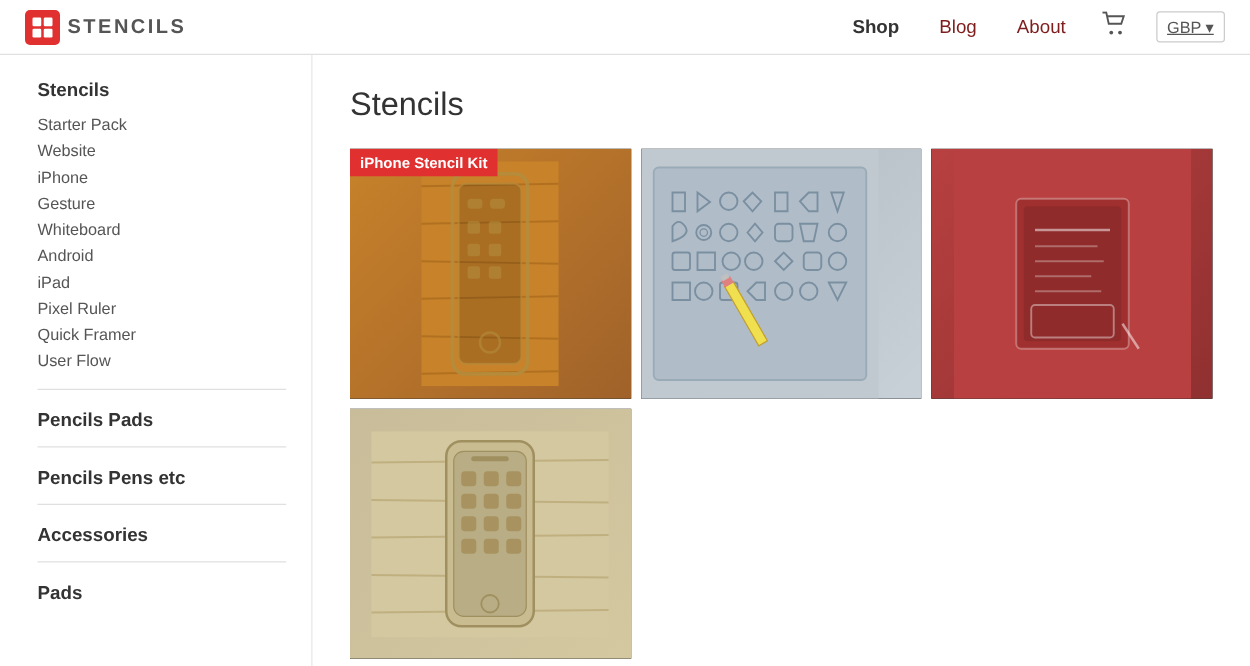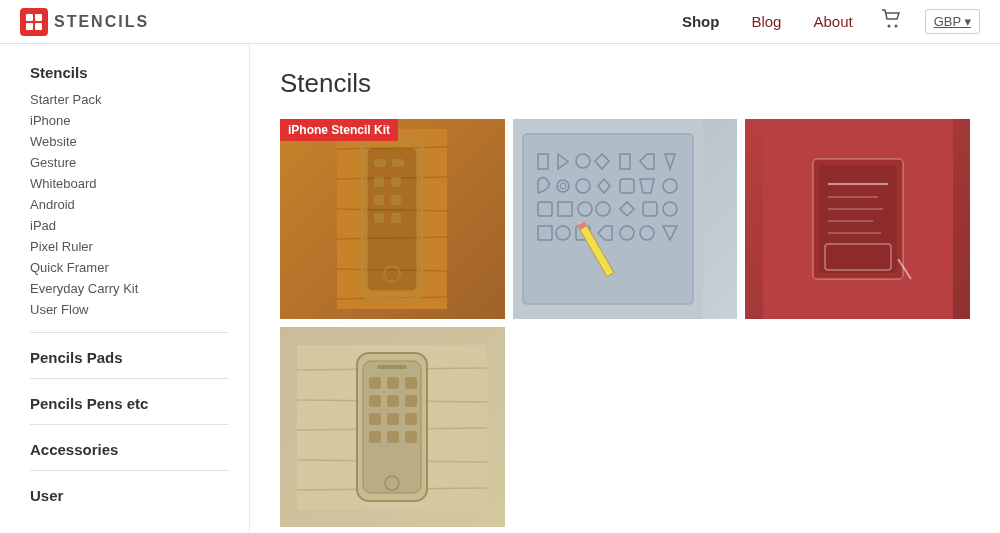--- a/index.html
+++ b/index.html
@@ -198,39 +198,38 @@
     <button class="currency-btn">GBP ▾</button>
   </nav>
 </header>
 
 <div class="page-container">
 
   <sidebar>
 
     <div class="sidebar-section-title">Stencils</div>
     <a class="sidebar-link">Starter Pack</a>
+    <a class="sidebar-link">Website</a>
     <a class="sidebar-link">iPhone</a>
-    <a class="sidebar-link">Website</a>
     <a class="sidebar-link">Gesture</a>
     <a class="sidebar-link">Whiteboard</a>
     <a class="sidebar-link">Android</a>
     <a class="sidebar-link">iPad</a>
     <a class="sidebar-link">Pixel Ruler</a>
     <a class="sidebar-link">Quick Framer</a>
-    <a class="sidebar-link">Everyday Carry Kit</a>
     <a class="sidebar-link">User Flow</a>
 
     <hr class="sidebar-divider">
     <div class="sidebar-section-title">Pencils Pads</div>
     <hr class="sidebar-divider">
     <div class="sidebar-section-title">Pencils Pens etc</div>
     <hr class="sidebar-divider">
     <div class="sidebar-section-title">Accessories</div>
     <hr class="sidebar-divider">
-    <div class="sidebar-section-title">User</div>
+    <div class="sidebar-section-title">Pads</div>
 
   </sidebar>
 
   <div class="main-content">
     <h1 class="page-title">Stencils</h1>
 
     <div class="product-grid">
 
       <div class="product-card">
         <div class="mock-img card-iphone-stencil">

